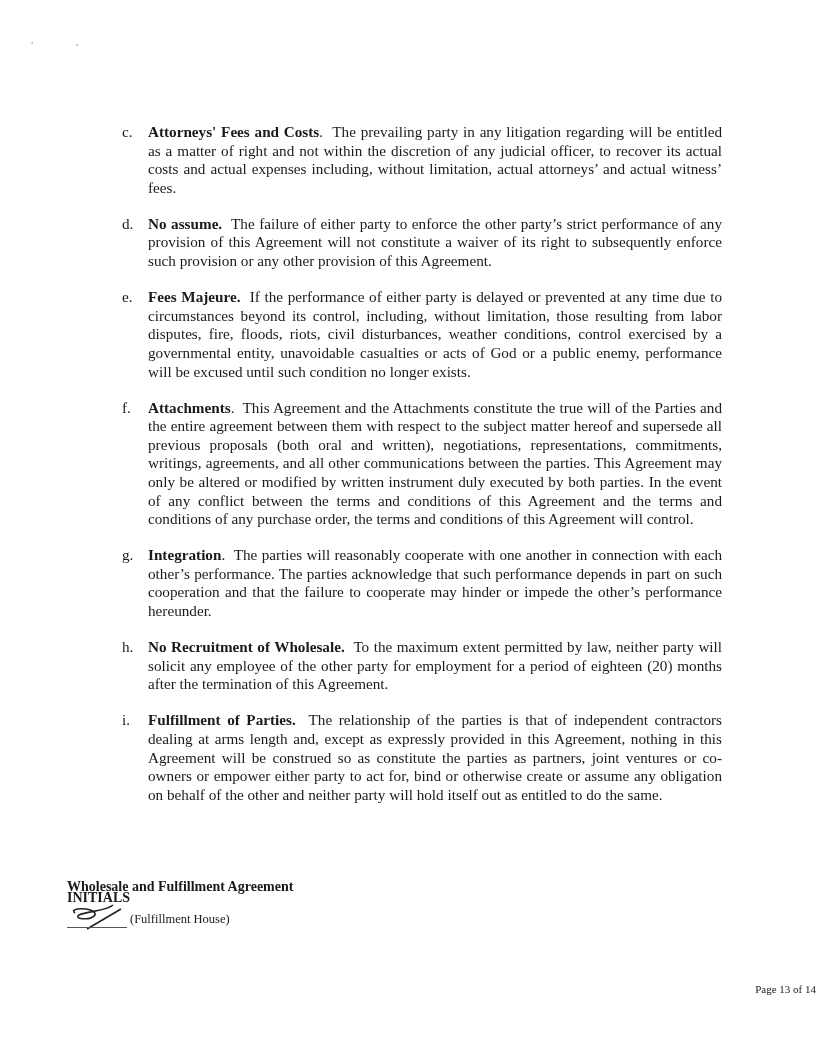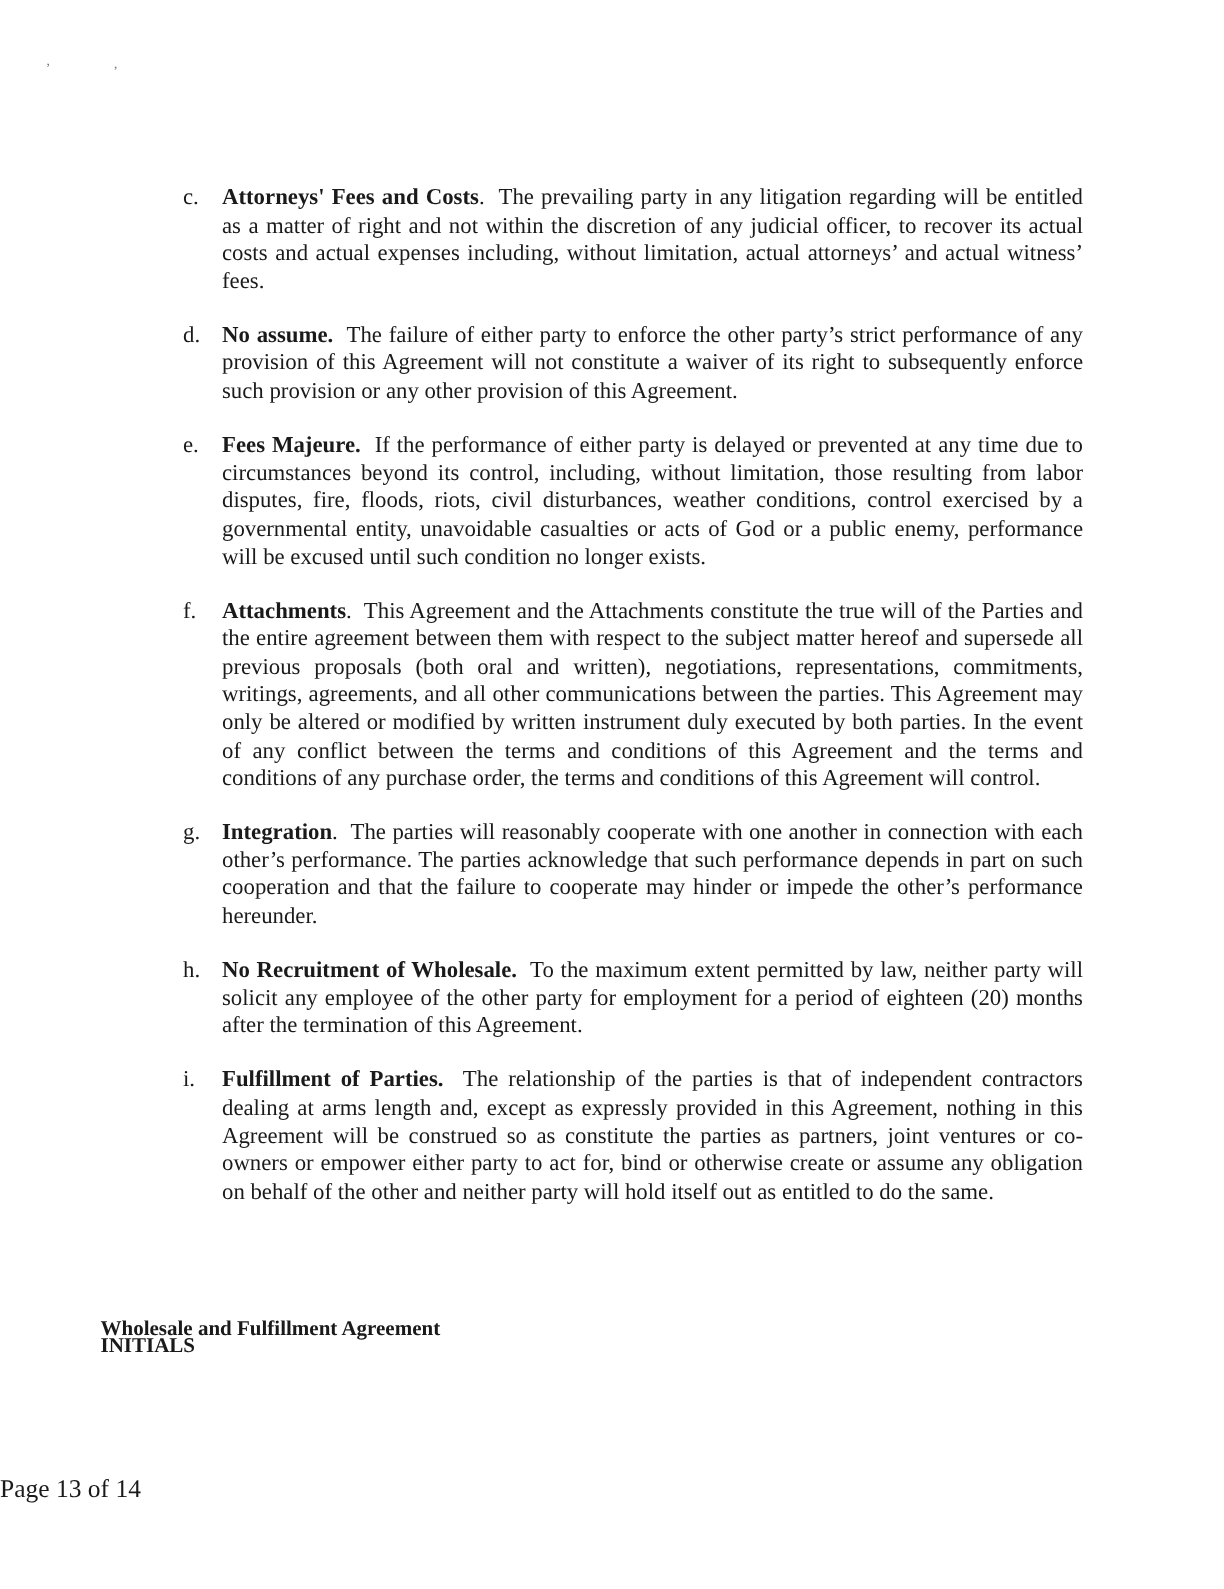--- a/index.html
+++ b/index.html
@@ -10,21 +10,21 @@
   .clause { position: relative; padding-left: 26px; margin-bottom: 17.5px;
             font-size: 15.2px; line-height: 18.6px; text-align: justify; }
   .clause .letter { position: absolute; left: 0; top: 0; }
   .clause .heading { font-weight: bold; }
   .footer-block { position: absolute; left: 67px; top: 881px; width: 300px; }
   .footer-title { font-size: 14px; font-weight: bold; line-height: 11px; }
   .initial-row { position: relative; height: 26px; font-size: 12.5px; }
   .initial-row .line { position: absolute; left: 0; width: 60px; border-bottom: 1px solid #555; top: 18px; }
   .initial-row .label { position: absolute; left: 63px; top: 3px; }
   .sig { position: absolute; left: 0; top: -6px; }
-  .page-num { position: absolute; left: 0; width: 816px; top: 983px; text-align: left; font-size: 17px; }
+  .page-num { position: absolute; left: 0; width: 816px; top: 983px; text-align: right; font-size: 11px; }
 </style>
 </head>
 <body>
 
 <span class="speck" style="left:31px;top:35px;">,</span>
 <span class="speck" style="left:76px;top:37px;">,</span>
 
 <div class="clauses">
   <div class="clause">
     <span class="letter">c.</span>
@@ -60,15 +60,23 @@
     <span class="letter">i.</span>
     <span class="heading">Fulfillment of Parties.</span><span></span>&nbsp;
     <span>The relationship of the parties is that of independent contractors dealing at arms length and, except as expressly provided in this Agreement, nothing in this Agreement will be construed so as constitute the parties as partners, joint ventures or co-owners or empower either party to act for, bind or otherwise create or assume any obligation on behalf of the other and neither party will hold itself out as entitled to do the same.</span>
   </div>
 </div>
 
 <div class="footer-block">
   <div class="footer-title">Wholesale and Fulfillment Agreement</div>
   <div class="footer-title">INITIALS</div>
   <div style="height:6px"></div>
+  <div class="initial-row">
+    <svg class="sig" width="70" height="34" viewBox="0 0 70 34">
+      <path d="M8 10 C 0 4, 30 4, 28 12 C 24 18, 6 16, 12 12 C 20 8, 40 8, 46 2" stroke="#222" stroke-width="1.6" fill="none"></path>
+      <path d="M20 26 L 54 6" stroke="#222" stroke-width="1.6" fill="none"></path>
+    </svg>
+    <span class="line"></span>
+    <span class="label">(Fulfillment House)</span>
+  </div>
 </div>
 
 <div class="page-num">Page 13 of 14</div>
 
 </body></html>

